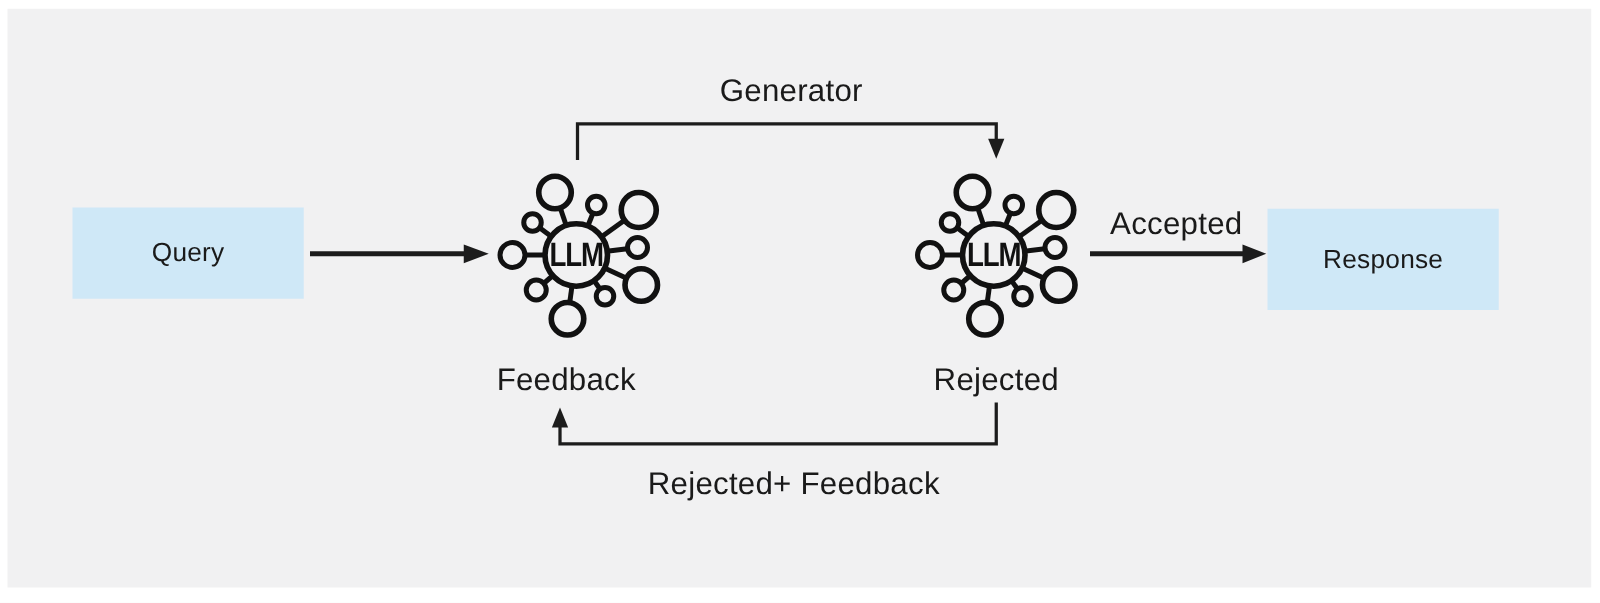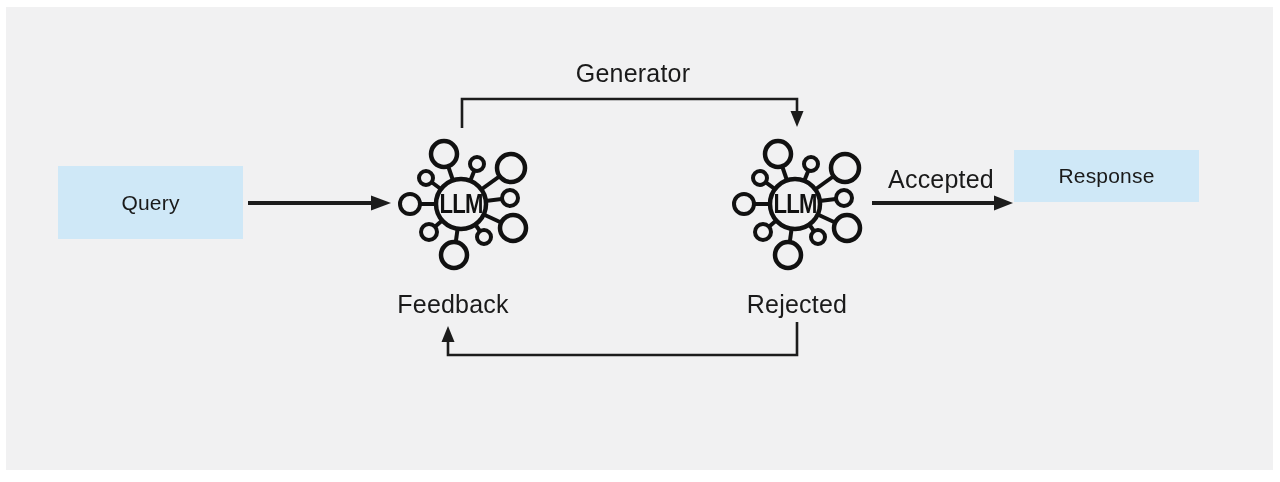--- a/index.html
+++ b/index.html
@@ -29,21 +29,21 @@
     position: absolute;
     background: #cfe8f7;
     display: flex;
     align-items: center;
     justify-content: center;
     font-size: 21px;
     color: #1a1a1a;
     letter-spacing: 0.2px;
   }
   .box-query    { left: 58px;   top: 166px; width: 185px; height: 73px; }
-  .box-response { left: 1014px; top: 150px; width: 185px; height: 52px; }
+  .box-response { left: 1014px; top: 167px; width: 185px; height: 81px; }
   .diagram-label {
     position: absolute;
     transform: translateX(-50%);
     font-size: 25px;
     color: #1a1a1a;
     white-space: nowrap;
     letter-spacing: 0.2px;
   }
   .lbl-solution  { left: 633px; top: 59px;  }
   .lbl-accepted  { left: 941px; top: 165px; }
@@ -150,13 +150,14 @@
   </svg>
 
   <div class="io-box box-response">
     <span>Response</span>
   </div>
 
   <div class="diagram-label lbl-solution">Generator</div>
   <div class="diagram-label lbl-accepted">Accepted</div>
   <div class="diagram-label lbl-generator">Feedback</div>
   <div class="diagram-label lbl-evaluator">Rejected</div>
+  <div class="diagram-label lbl-feedback">Rejected+ Feedback</div>
 </div>
 
 </body></html>

